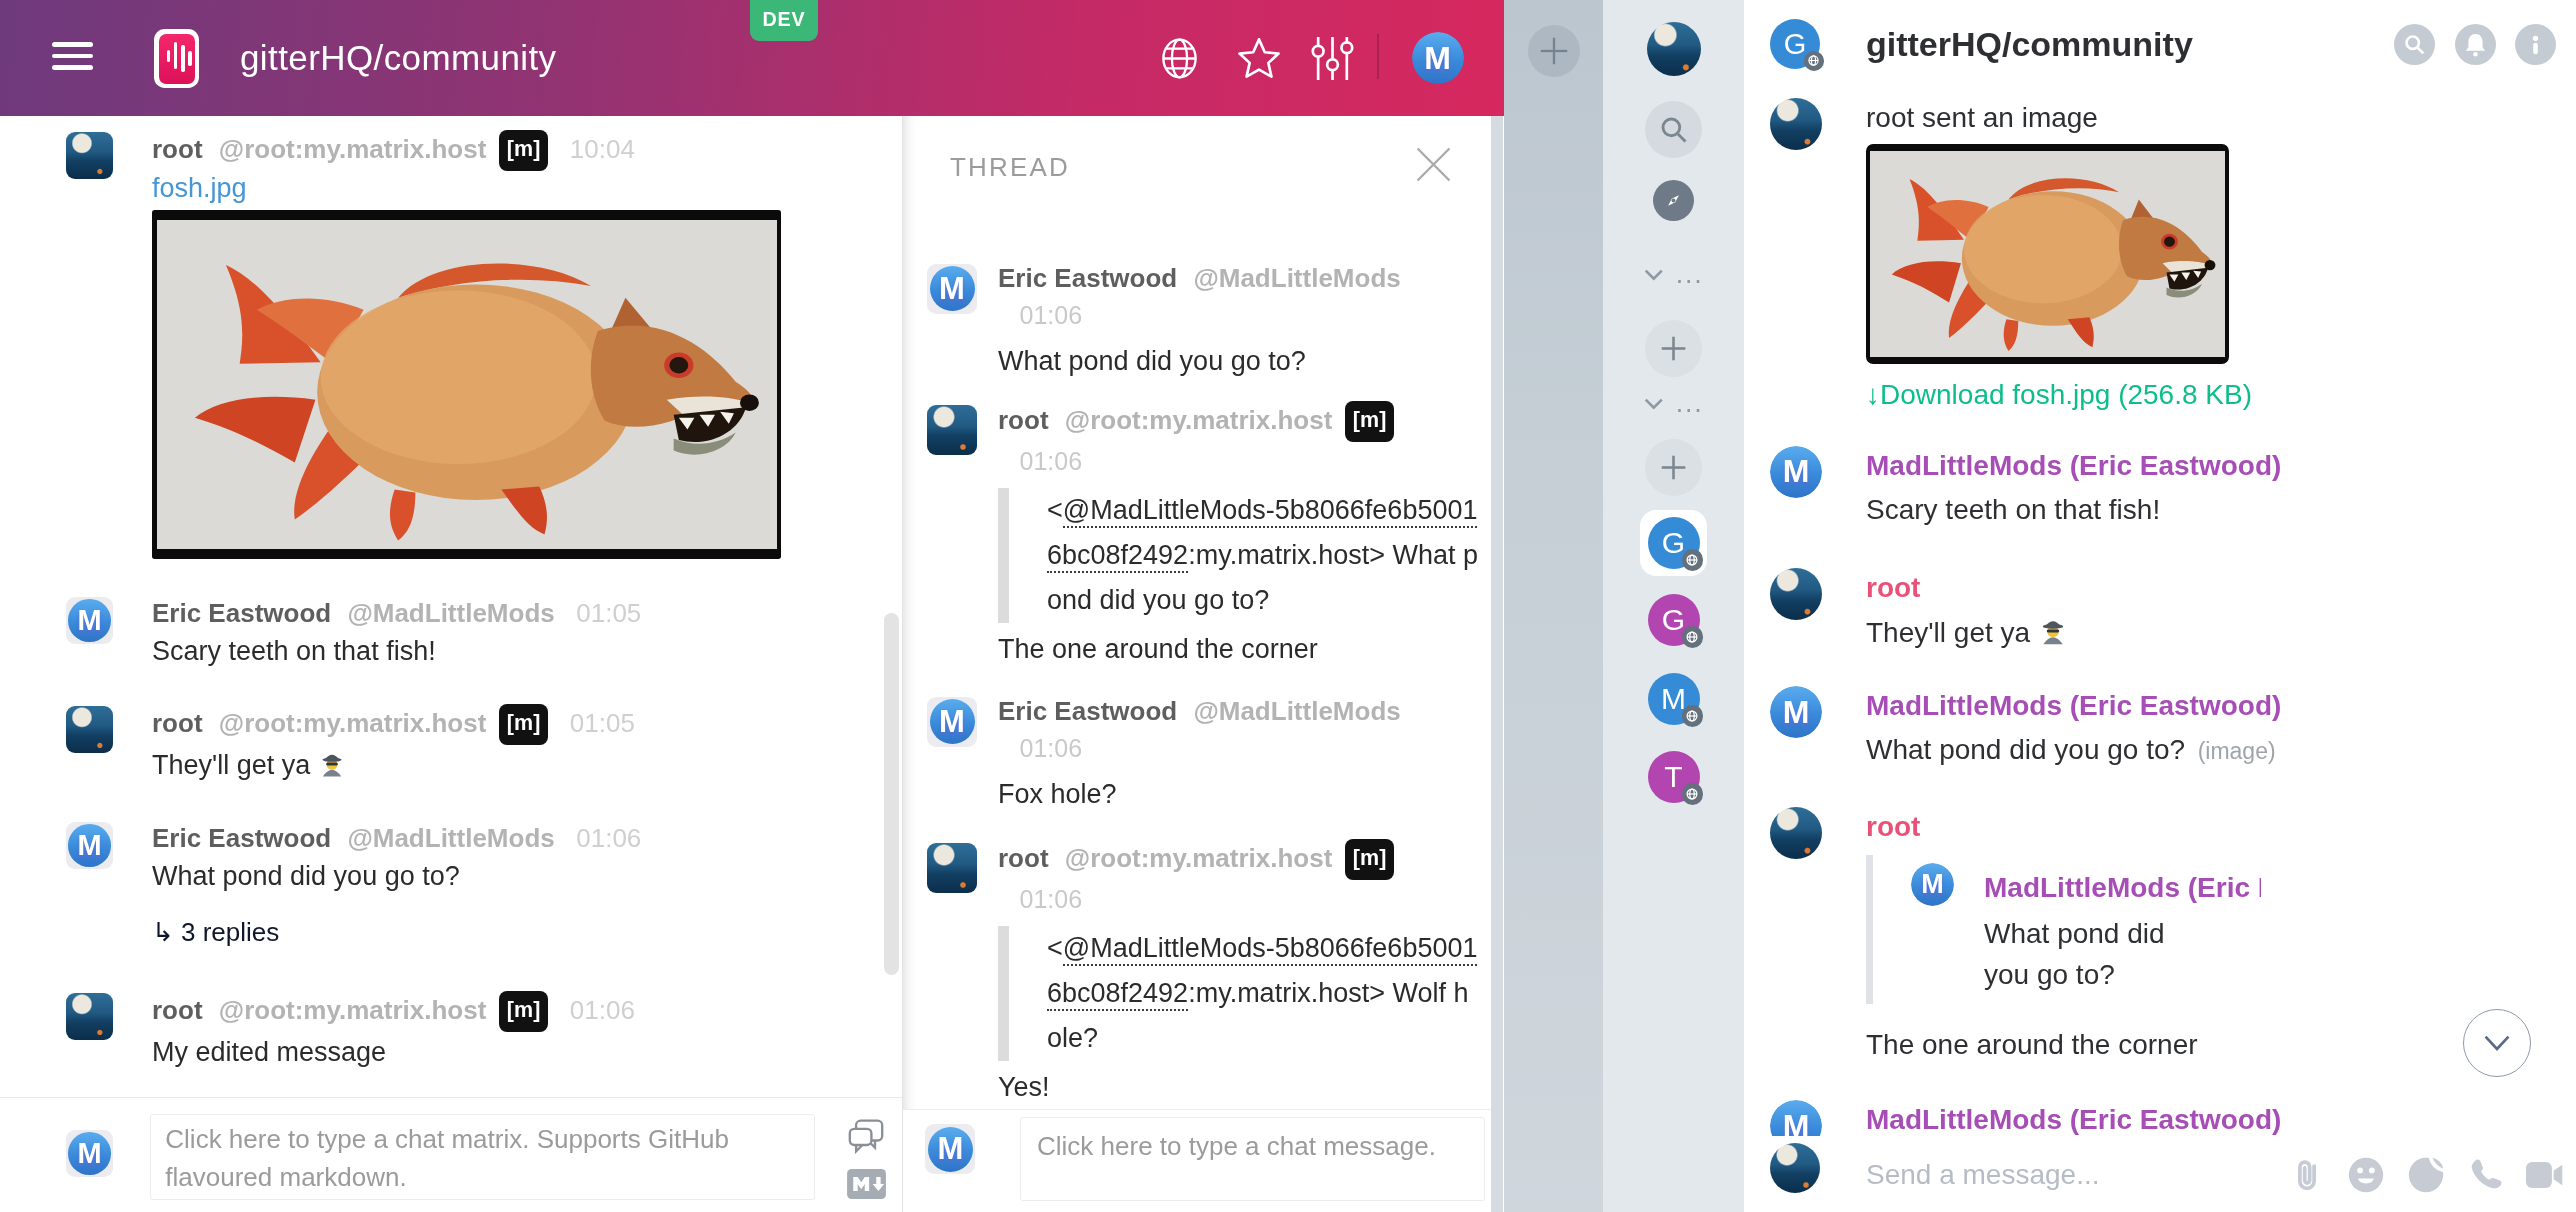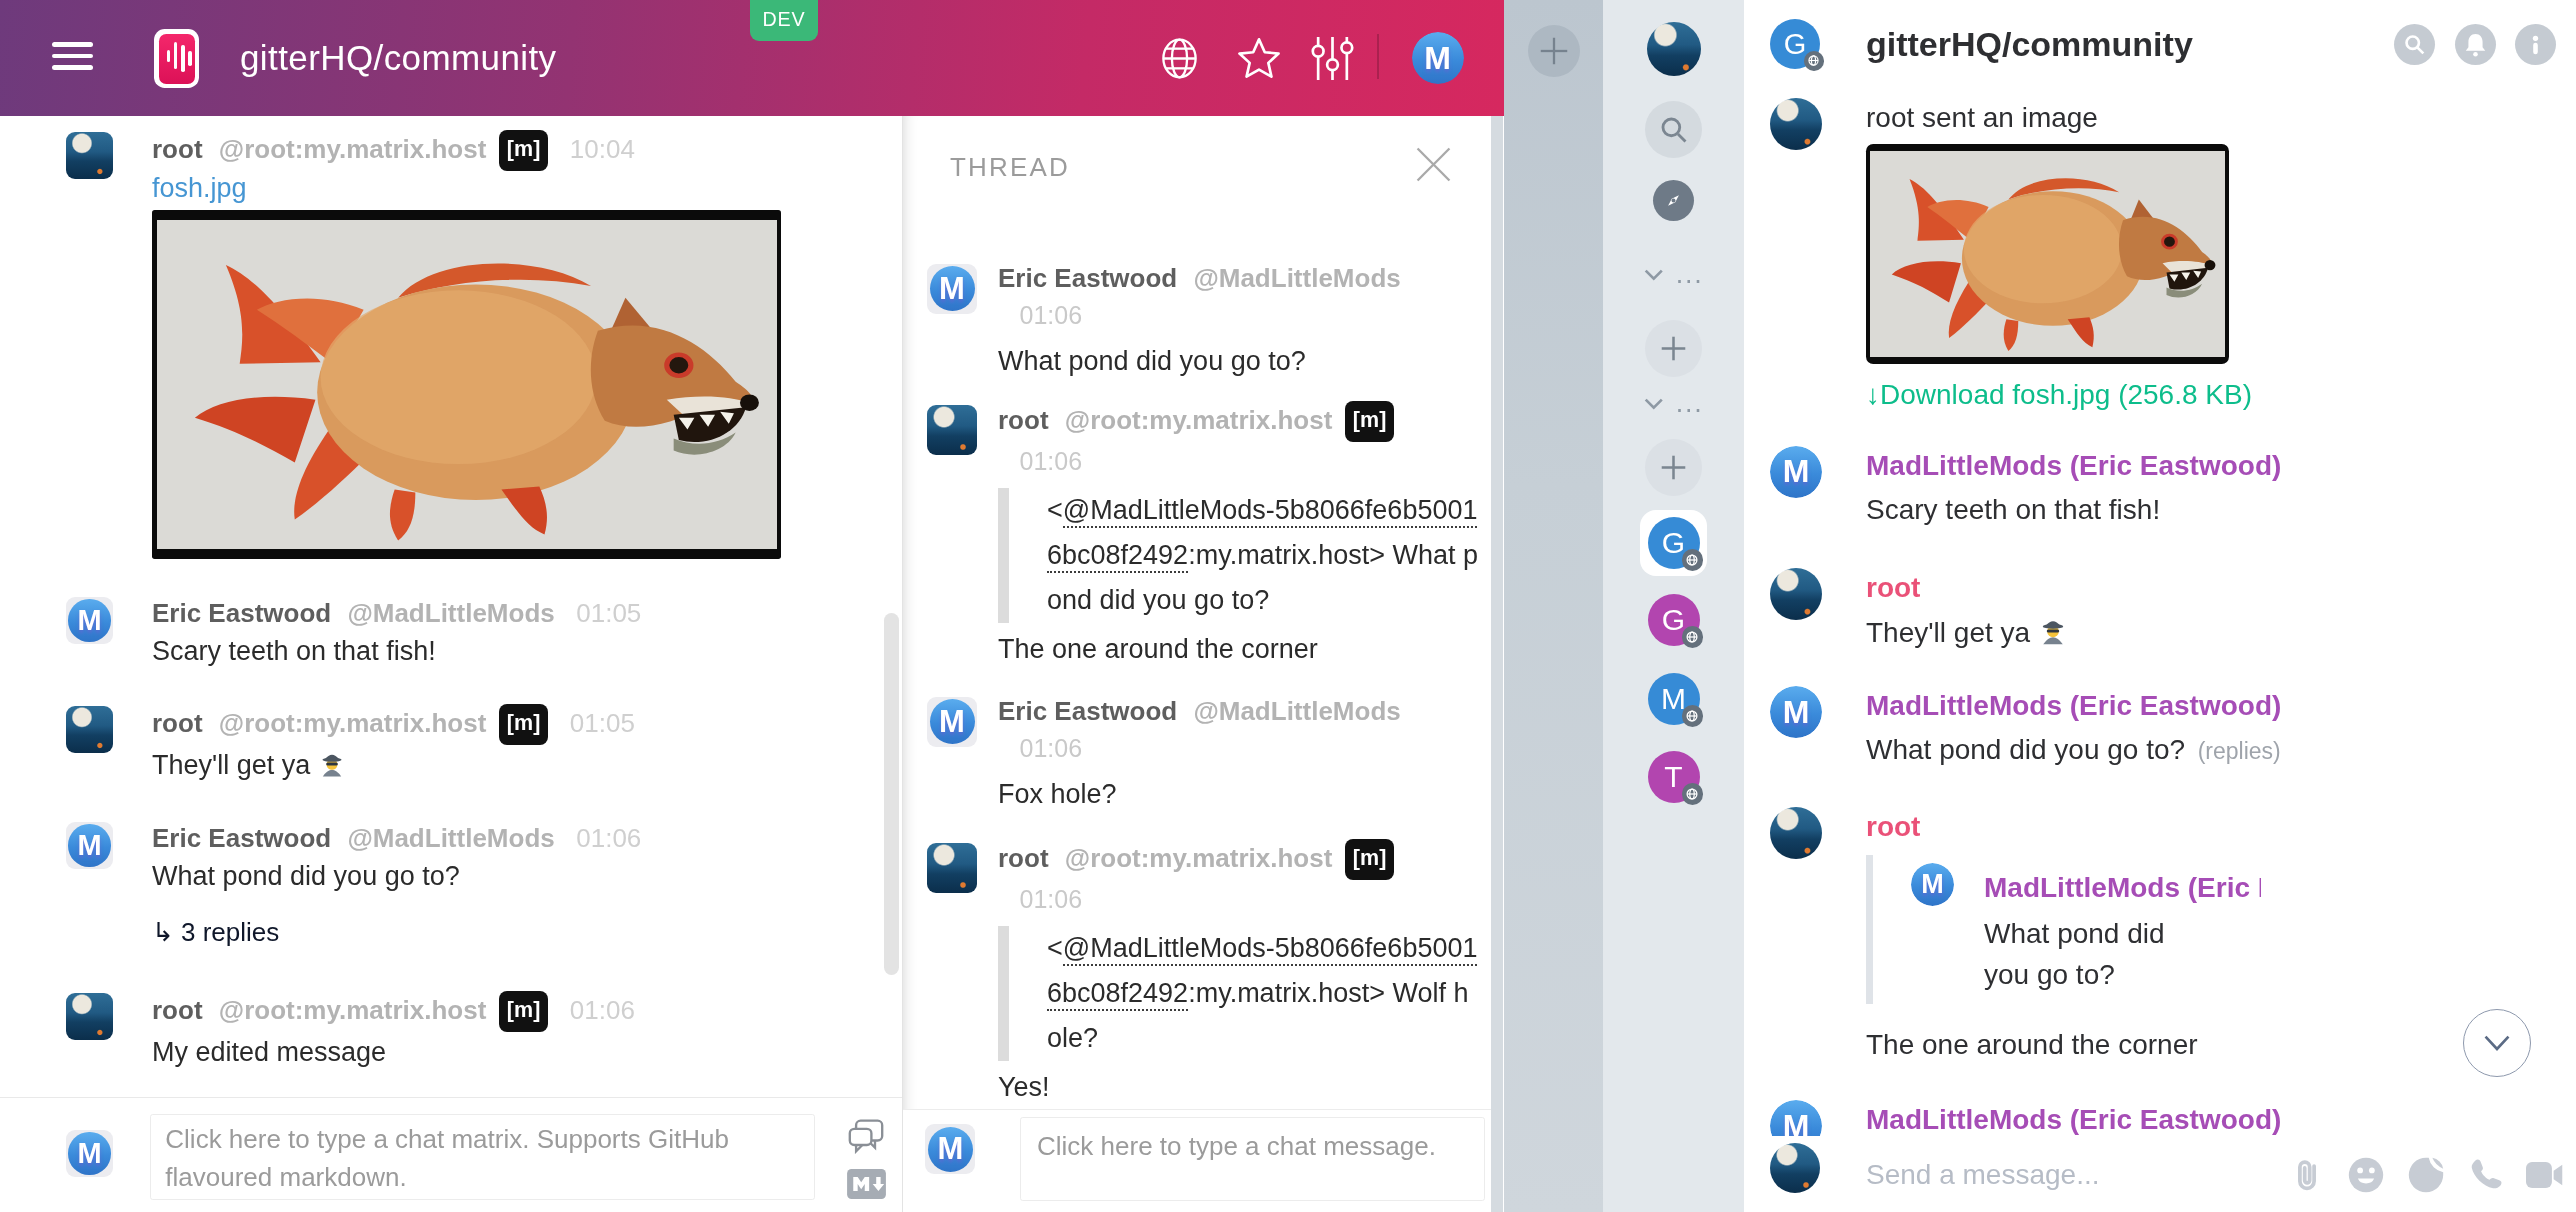--- a/index.html
+++ b/index.html
@@ -11,21 +11,21 @@
   .g-window { position:absolute; left:0; top:0; width:1504px; height:1213px; background:#fff; }
   .g-header { position:absolute; left:0; top:0; width:1504px; height:116px;
     background:linear-gradient(95deg,#6e3a7c 0%,#933372 38%,#c42a66 72%,#d6285f 100%); }
   .g-burger { position:absolute; left:52px; top:42px; width:41px; height:32px; cursor:pointer; }
   .g-burger i { display:block; height:4.5px; border-radius:2.7px; background:#fff; margin-bottom:7.2px; }
   .g-logo { position:absolute; left:154px; top:29px; width:45px; height:59px; background:#fff; border-radius:10.7px; }
   .g-logo .inner { position:absolute; inset:4.5px; border-radius:7.2px; background:linear-gradient(180deg,#f4276b,#dc1157); }
   .g-logo .bar { position:absolute; width:3.6px; background:#fff; border-radius:1.8px; }
   .g-title { position:absolute; left:240px; top:0; height:116px; line-height:116px; color:#fff; font-size:35px; font-weight:400; letter-spacing:0.4px; }
   .dev-badge { position:absolute; left:750px; top:0; width:68px; height:41px; border-radius:0 0 9px 9px;
-    color:#fff; font-size:19.7px; font-weight:normal; letter-spacing:0.9px; text-align:center; line-height:39px; }
+    color:#fff; font-size:19.7px; font-weight:bold; letter-spacing:0.9px; text-align:center; line-height:39px; }
   .g-hicon { position:absolute; top:0; height:116px; display:flex; align-items:center; justify-content:center; cursor:pointer; }
   .g-hdivider { position:absolute; left:1377px; top:34px; width:1.8px; height:45px; background:rgba(0,0,0,.18); }
 
   
   .av { position:relative; display:inline-block; flex:none; overflow:hidden; vertical-align:middle; }
   .av.sq { border-radius:9px; }
   .av.circle { border-radius:50%; }
   .av-moon { background:
       radial-gradient(circle at 34% 24%, #ece8de 0 19%, rgba(236,232,222,0) 22%),
       radial-gradient(circle at 72% 84%, #e07a30 0 4%, rgba(224,122,48,0) 6%),
@@ -543,21 +543,21 @@
     <path d="M7,33 q11,-16 22,0 Z" fill="#77828e"></path>
     <circle cx="18" cy="18.5" r="6.5" fill="#f5c33b"></circle>
     <rect x="11" y="16.2" width="14" height="3.6" rx="1.8" fill="#2e3640"></rect>
     <path d="M9.5,12.5 q8.5,-11 17,0 Z" fill="#4c5661"></path>
     <ellipse cx="18" cy="12.8" rx="11.5" ry="2.6" fill="#4c5661"></ellipse>
   </svg></span></div>
         </div>
         <div class="e-row" style="margin-bottom: 36px;">
           <span class="row-av"><span class="av av-m circle" style="width:52px;height:52px;font-size:32px"><span class="av-letter">M</span></span></span>
           <div class="e-name" style="color:#a64db6">MadLittleMods (Eric Eastwood)</div>
-          <div class="e-text" style="margin-top:5.4px">What pond did you go to?<span class="e-edited">(replies)</span></div>
+          <div class="e-text" style="margin-top:5.4px">What pond did you go to?<span class="e-edited">(image)</span></div>
         </div>
         <div class="e-row" style="margin-bottom: 36px;">
           <span class="row-av"><span class="av av-moon circle" style="width:52px;height:52px;font-size:32px"></span></span>
           <div class="e-name" style="color:#ea5178">root</div>
           <div class="e-quote">
         <div class="e-q-row">
               <span class="av av-m circle" style="width:43px;height:43px;font-size:27px">
                 <span class="av-letter">M</span>
               </span>
           <div>

